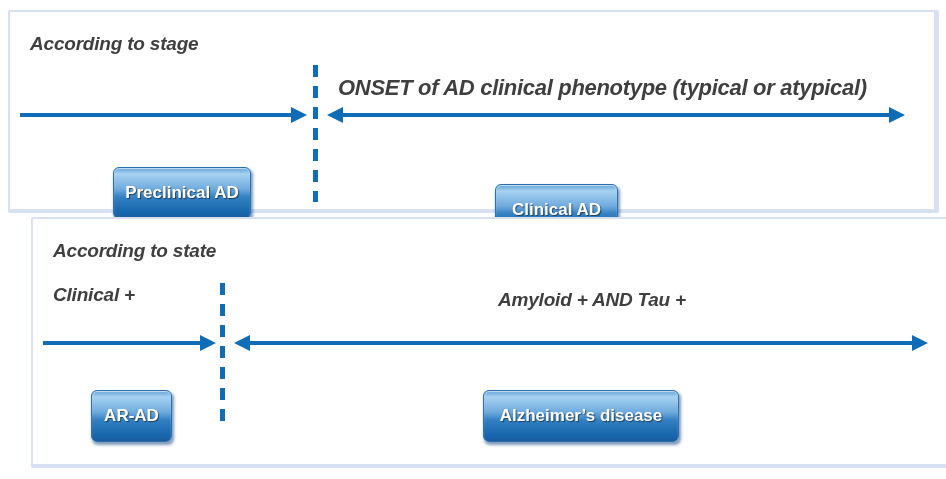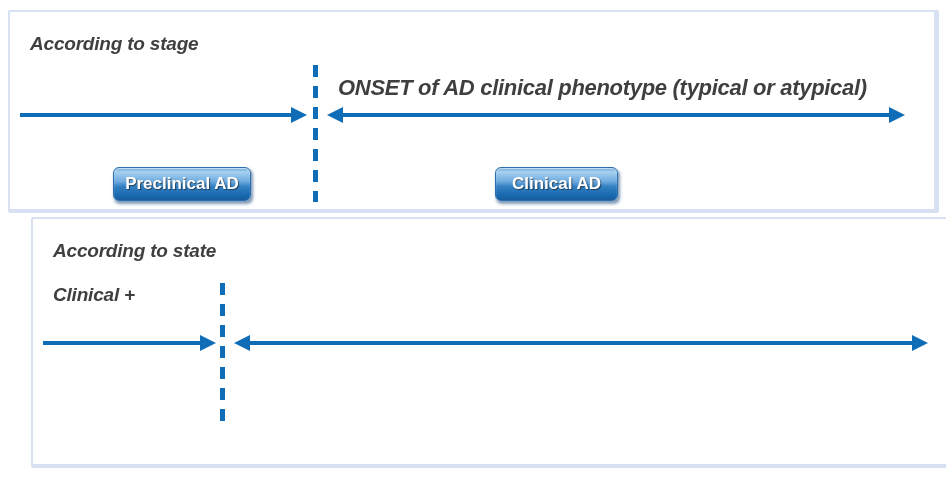--- a/index.html
+++ b/index.html
@@ -46,21 +46,21 @@
     position:absolute; width:5px;
     background:repeating-linear-gradient(
       180deg,
       var(--accent, #0e6db6) 0px,
       var(--accent, #0e6db6) 12px,
       transparent 12px,
       transparent 21px);
   }
 
   .badge {
-    position:absolute; height:34px;
+    position:absolute; height:52px;
     display:flex; align-items:center; justify-content:center;
     border:1px solid #2d6fae;
     border-radius:6px;
     background:linear-gradient(180deg,
       #5fa2d8 0%, #a7d1f0 12%, #6fabde 42%,
       #3380c2 58%, #1767ae 88%, #1b5c9d 100%);
     box-shadow:1.5px 2.5px 3px rgba(25,75,125,0.55),
                inset 0 1px 1px rgba(255,255,255,0.65);
     color:var(--badge-text, #ffffff);
     font-size:17px; font-weight:bold;
@@ -84,36 +84,43 @@
 
   <div class="heading onset-label" style="left:328px; top:63px;">ONSET of AD clinical phenotype (typical or atypical)</div>
 
   <div class="arrowhead left" style="left:317px; top:95px;"></div>
   <div class="arrow-line" style="left:330px; top:101px; width:551px;"></div>
   <div class="arrowhead right" style="left:879px; top:95px;"></div>
 
   <div class="badge" style="left:103px; top:155px; width:138px;">
     <span>Preclinical AD</span>
   </div>
-  <div class="badge" style="left:485px; top:155px; width:123px;">
+  <div class="badge" style="left:485px; top:172px; width:123px;">
     <span>Clinical AD</span>
   </div>
 </div>
 
 <div class="panel" id="state-panel">
 
   <div class="heading" style="left:20px; top:21px;">According to state</div>
 
   <div class="heading two-line" style="left:20px; top:64px;">
     <div>Clinical +</div>
   </div>
 
   <div class="arrow-line" style="left:10px; top:122px; width:158px;"></div>
   <div class="arrowhead right" style="left:167px; top:116px;"></div>
 
   <div class="dashed-divider" style="left:187px; top:64px; height:146px;"></div>
 
+  <div class="heading" style="left:465px; top:70px;">Amyloid + AND Tau +</div>
 
   <div class="arrowhead left" style="left:201px; top:116px;"></div>
   <div class="arrow-line" style="left:214px; top:122px; width:667px;"></div>
   <div class="arrowhead right" style="left:879px; top:116px;"></div>
 
+  <div class="badge" style="left:58px; top:171px; width:81px;">
+    <span>AR-AD</span>
+  </div>
+  <div class="badge" style="left:450px; top:171px; width:196px;">
+    <span>Alzheimer’s disease</span>
+  </div>
 </div>
 
 </body></html>

